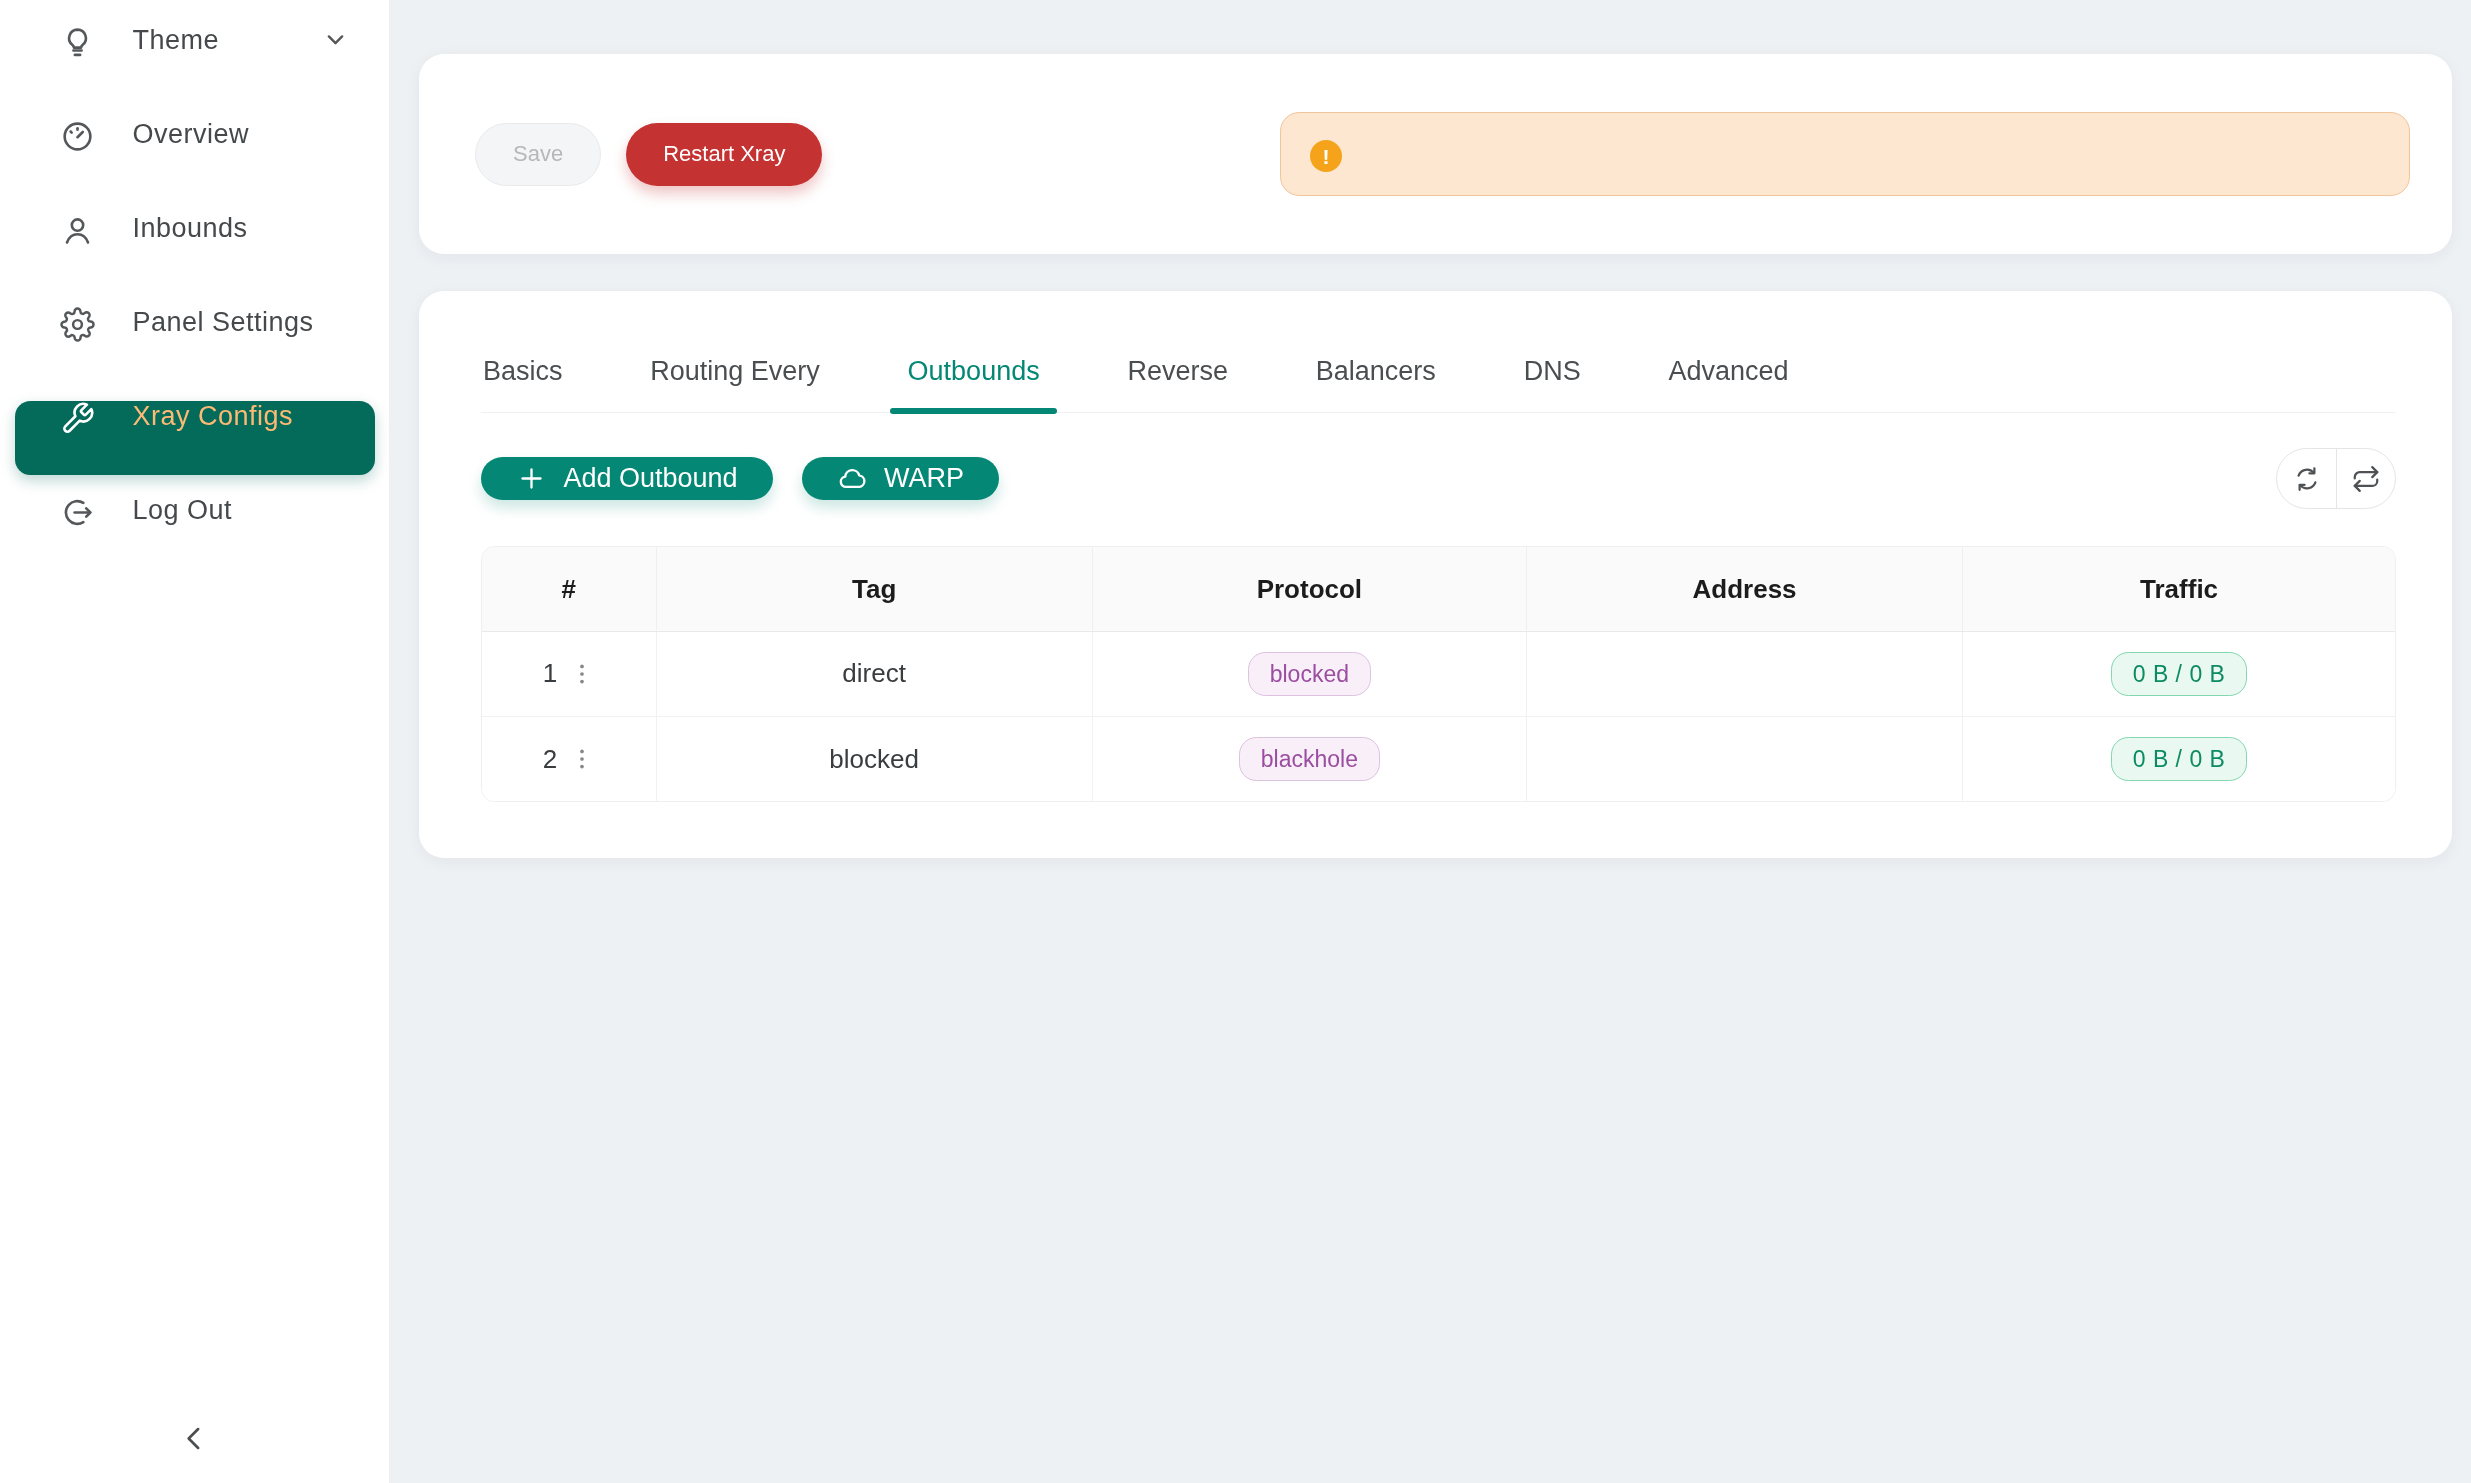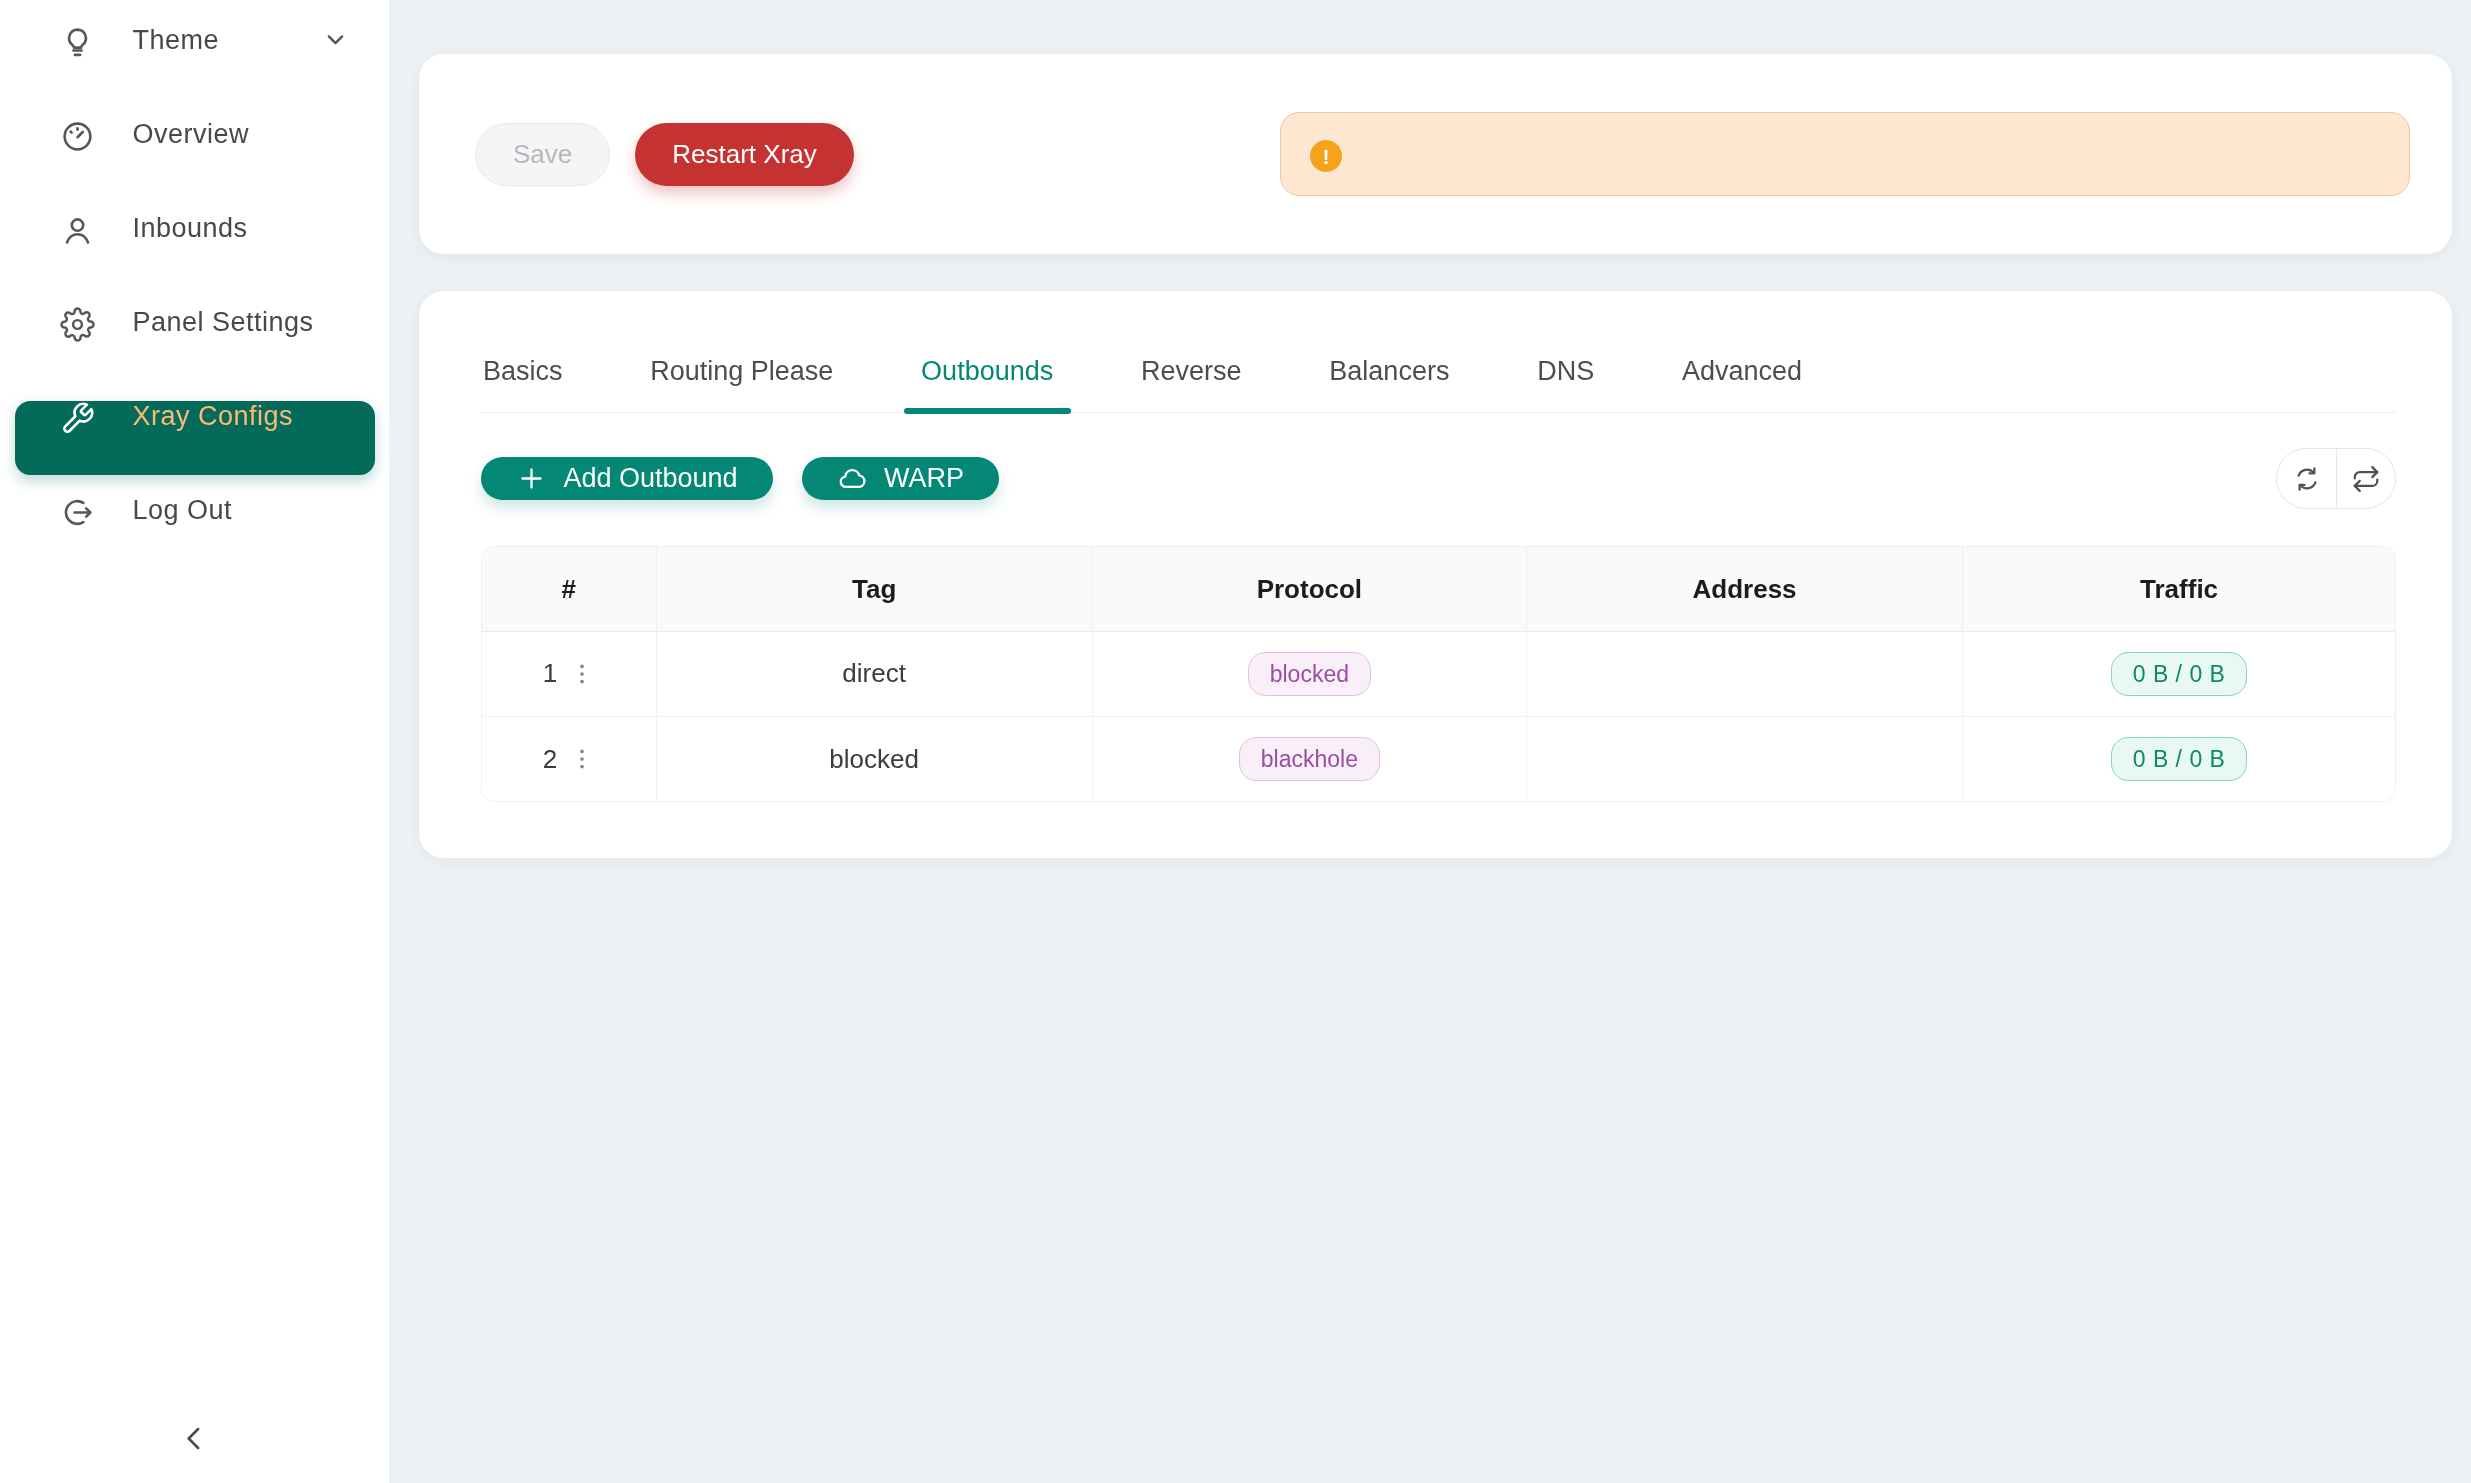--- a/index.html
+++ b/index.html
@@ -41,21 +41,21 @@
   
   .main { flex:1; padding:54px 20px 0 30px; }
 
   .top-card {
     height:200px; background:#fff; border-radius:25px;
     box-shadow:0 3.9px 15.4px rgba(30,41,59,.05);
     display:flex; align-items:center;
     padding:0 42px 0 56px;
   }
   .btn {
-    height:63px; border-radius:32px; font-size:26px;
+    height:63px; border-radius:32px; font-size:22px;
     padding:0 37px; border:none; cursor:pointer;
     font-family:"Liberation Sans", sans-serif;
     display:inline-flex; align-items:center; justify-content:center;
   }
   .btn-save {
     background:#f4f5f6; border:1.9px solid #e9eaec; color:#b5b8bb; cursor:not-allowed;
   }
   .btn-danger {
     background:#c53232; color:#fff; margin-left:25px;
     box-shadow:0 7.7px 13.5px rgba(197,50,50,.28);
@@ -226,21 +226,21 @@
       <button class="btn btn-danger">Restart Xray</button>
       <div class="alert">
         <span class="alert-icon">!</span>
       </div>
     </div>
 
     <div class="main-card">
 
       <div class="tabs">
         <div class="tab">Basics</div>
-        <div class="tab">Routing Please</div>
+        <div class="tab">Routing Every</div>
         <div class="tab active">Outbounds</div>
         <div class="tab">Reverse</div>
         <div class="tab">Balancers</div>
         <div class="tab">DNS</div>
         <div class="tab">Advanced</div>
       </div>
 
       <div class="actions-row">
         <button class="btn-teal">
           <svg viewBox="0 0 24 24" fill="none" stroke-width="1.8" stroke-linecap="round" stroke="currentColor">

